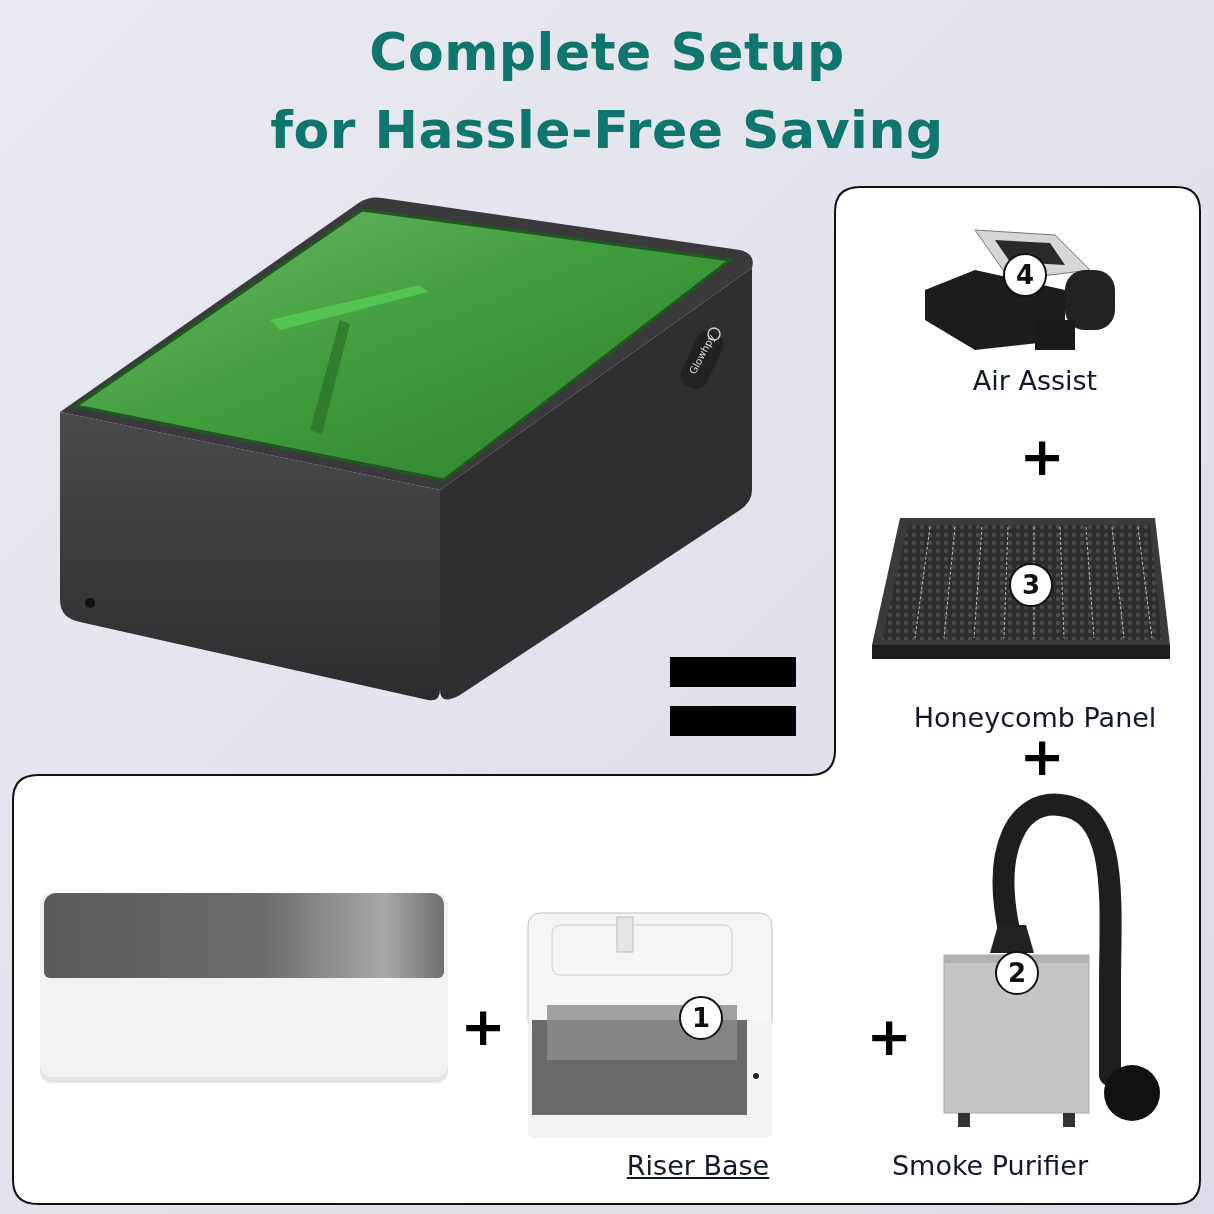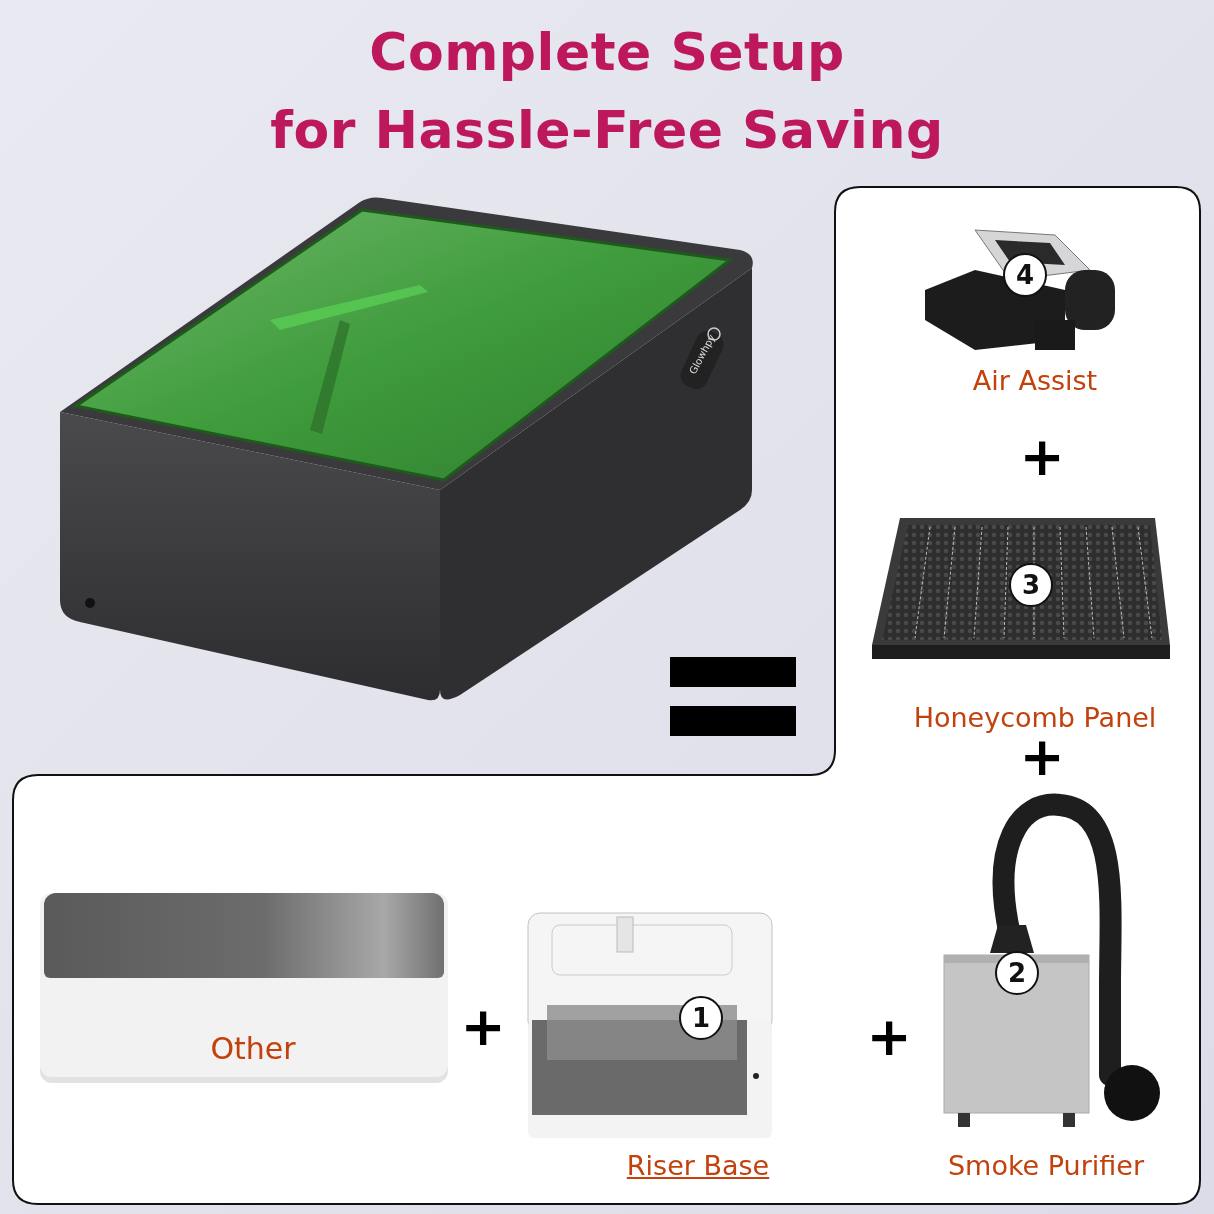--- a/index.html
+++ b/index.html
@@ -1,22 +1,22 @@
 <!DOCTYPE html>
 <html><head>
 <meta charset="utf-8">
 <style>
   html,body{margin:0;padding:0;}
   body{width:1214px;height:1214px;overflow:hidden;position:relative;
     background:linear-gradient(135deg,#e9e9f1 0%,#e2e2ec 55%,#dcdce8 100%);
     font-family:"DejaVu Sans","Liberation Sans",sans-serif;}
   .abs{position:absolute;}
-  .title{left:0;width:1214px;text-align:center;color:#be185d;font-weight:bold;
+  .title{left:0;width:1214px;text-align:center;color:#0f766e;font-weight:bold;
     font-size:52px;letter-spacing:0.5px;line-height:70px;}
-  .label{color:#c2410c;font-size:27px;text-align:center;white-space:nowrap;}
+  .label{color:#0f172a;font-size:27px;text-align:center;white-space:nowrap;}
   .plus{color:#000;font-size:54px;font-weight:bold;line-height:54px;text-align:center;width:50px;}
   .badge{width:40px;height:40px;border-radius:50%;background:#fff;border:2px solid #111;
     color:#111;font-weight:bold;font-size:26px;line-height:40px;text-align:center;}
   .eqbar{background:#000;width:126px;height:30px;left:670px;}
 </style>
 </head>
 <body>
 
 <div class="abs title" style="top:17px;">Complete Setup</div>
 <div class="abs title" style="top:95px;">for Hassle-Free Saving</div>
@@ -101,26 +101,25 @@
 <svg class="abs" style="left:930px;top:785px;" width="240" height="350">
   <path d="M80,150 C60,60 90,15 130,20 C190,25 180,120 180,200 L180,290" fill="none" stroke="#1e1e1e" stroke-width="22" stroke-linecap="round"></path>
   <path d="M68,140 L96,140 L104,168 L60,168 Z" fill="#222"></path>
   <rect x="14" y="170" width="145" height="158" fill="#c5c5c5" stroke="#aaa"></rect>
   <rect x="14" y="170" width="145" height="8" fill="#b0b0b0"></rect>
   <rect x="28" y="328" width="12" height="14" fill="#333"></rect>
   <rect x="133" y="328" width="12" height="14" fill="#333"></rect>
   <circle cx="202" cy="308" r="28" fill="#111"></circle>
 </svg>
 <div class="abs badge" style="left:995px;top:951px;">2</div>
-<div class="abs label" style="left:916px;top:1150px;width:260px;">Smoke Purifier</div>
+<div class="abs label" style="left:860px;top:1150px;width:260px;">Smoke Purifier</div>
 
 <div class="abs" style="left:40px;top:893px;width:412px;height:225px;">
   <div class="abs" style="left:0;top:0;width:408px;height:190px;background:#f2f2f2;border-radius:12px;box-shadow:inset 0 -6px 0 #e2e2e2;"></div>
   <div class="abs" style="left:4px;top:0;width:400px;height:85px;border-radius:12px 12px 6px 6px;background:linear-gradient(90deg,#5a5a5a 0%,#6c6c6c 55%,#a8a8a8 85%,#707070 100%);"></div>
-  <div class="abs label" style="left:0;top:138px;width:426px;font-size:30px;">Other</div>
 </div>
 
 <div class="abs plus" style="left:458px;top:1000px;">+</div>
 
 <svg class="abs" style="left:522px;top:905px;" width="260" height="240">
   <rect x="6" y="8" width="244" height="120" rx="12" fill="#f4f4f6" stroke="#bbb" opacity="0.9"></rect>
   <rect x="30" y="20" width="180" height="50" rx="8" fill="none" stroke="#ccc"></rect>
   <rect x="95" y="12" width="16" height="35" fill="#e5e5e5" stroke="#bbb"></rect>
   <rect x="6" y="115" width="244" height="118" rx="6" fill="#f3f3f3"></rect>
   <rect x="10" y="115" width="215" height="95" fill="#6a6a6a"></rect>

